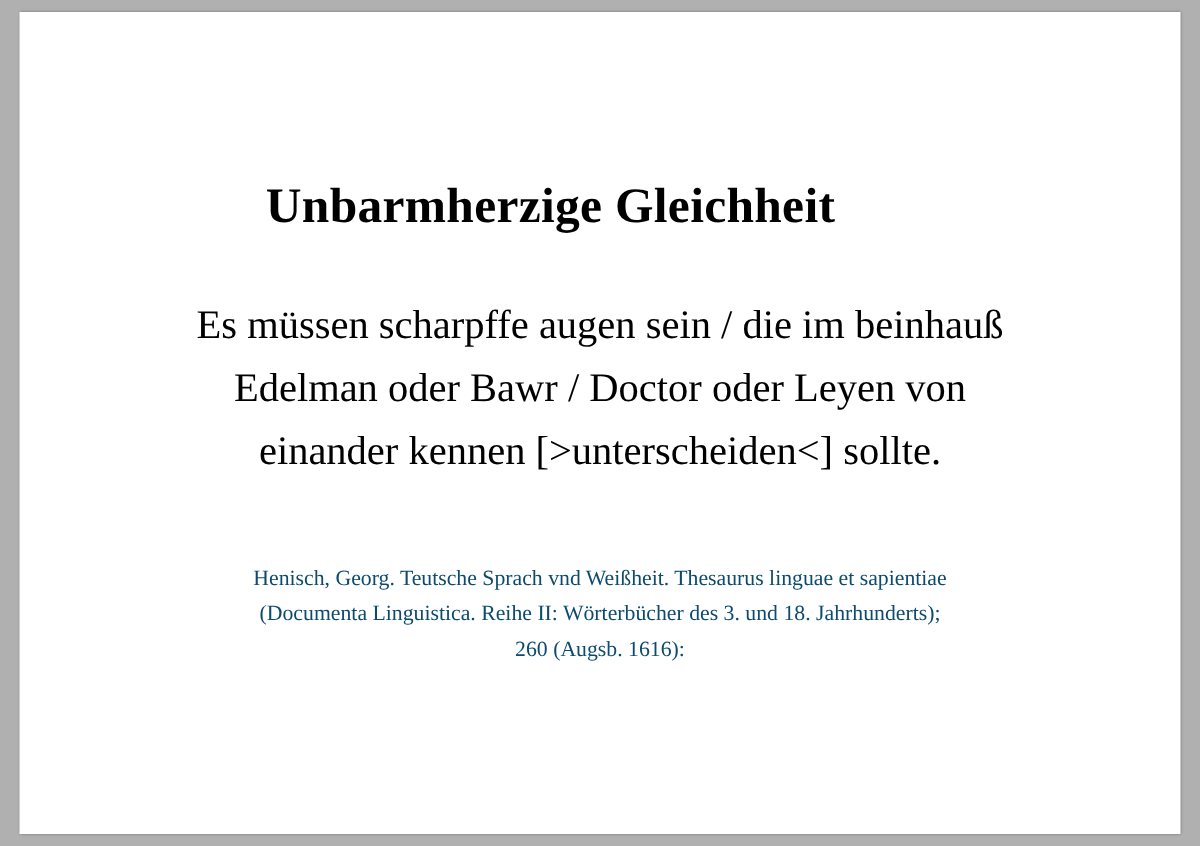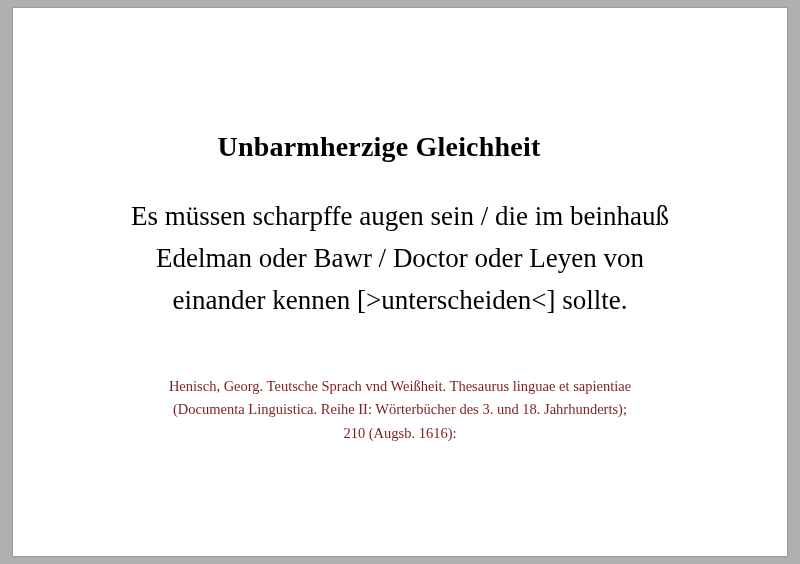--- a/index.html
+++ b/index.html
@@ -24,24 +24,24 @@
     overflow: hidden;
   }
   .content {
     position: absolute;
     left: 0;
     top: 0;
     width: 774px;
     text-align: center;
   }
   .slide-title {
-    margin: 16px;
+    margin: 4px;
     padding: 0;
     font-family: "Liberation Serif", serif;
-    font-size: 28px;
+    font-size: 33px;
     font-weight: bold;
     letter-spacing: 0.2px;
     color: #000000;
     position: absolute;
     top: 108px;
     width: 700px;
     line-height: 1.1;
   }
   .quote {
     position: absolute;
@@ -56,21 +56,21 @@
     display: block;
     white-space: pre;
   }
   .citation {
     position: absolute;
     top: 367px;
     width: 774px;
     font-family: "Liberation Serif", serif;
     font-size: 14.5px;
     line-height: 1.62;
-    color: #7f1d1d;
+    color: #0c4a6e;
   }
   .citation .cline {
     display: block;
     white-space: pre;
   }
 </style>
 </head>
 <body>
 
 <div class="page">
@@ -80,17 +80,17 @@
 
     <div class="quote">
       <span class="line">Es müssen scharpffe augen sein / die im beinhauß</span>
       <span class="line">Edelman oder Bawr / Doctor oder Leyen von</span>
       <span class="line">einander kennen [&gt;unterscheiden&lt;] sollte.</span>
     </div>
 
     <div class="citation">
       <span class="cline">Henisch, Georg. Teutsche Sprach vnd Weißheit. Thesaurus linguae et sapientiae</span>
       <span class="cline">(Documenta Linguistica. Reihe II: Wörterbücher des 3. und 18. Jahrhunderts);</span>
-      <span class="cline">210 (Augsb. 1616):</span>
+      <span class="cline">260 (Augsb. 1616):</span>
     </div>
 
   </div>
 </div>
 
 </body></html>

